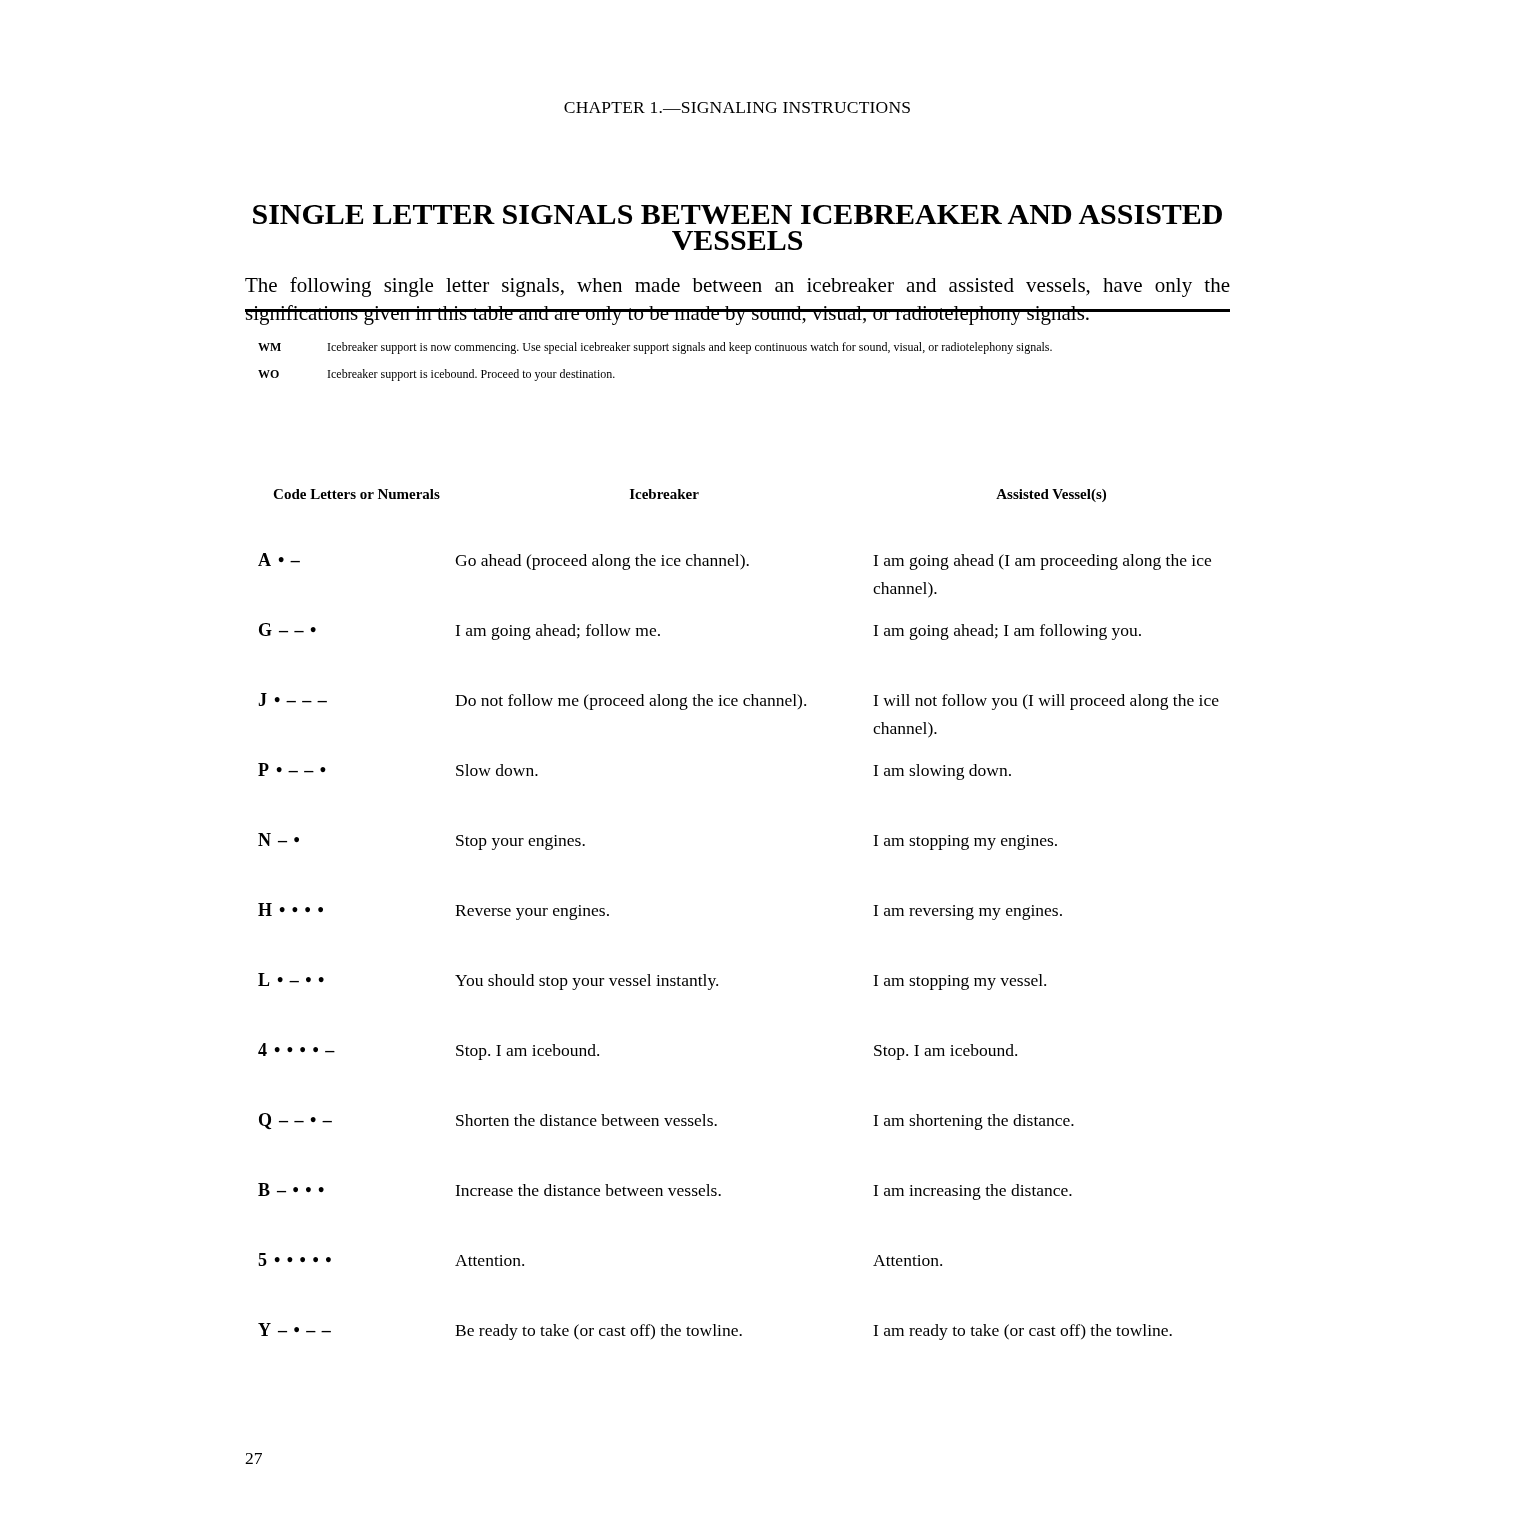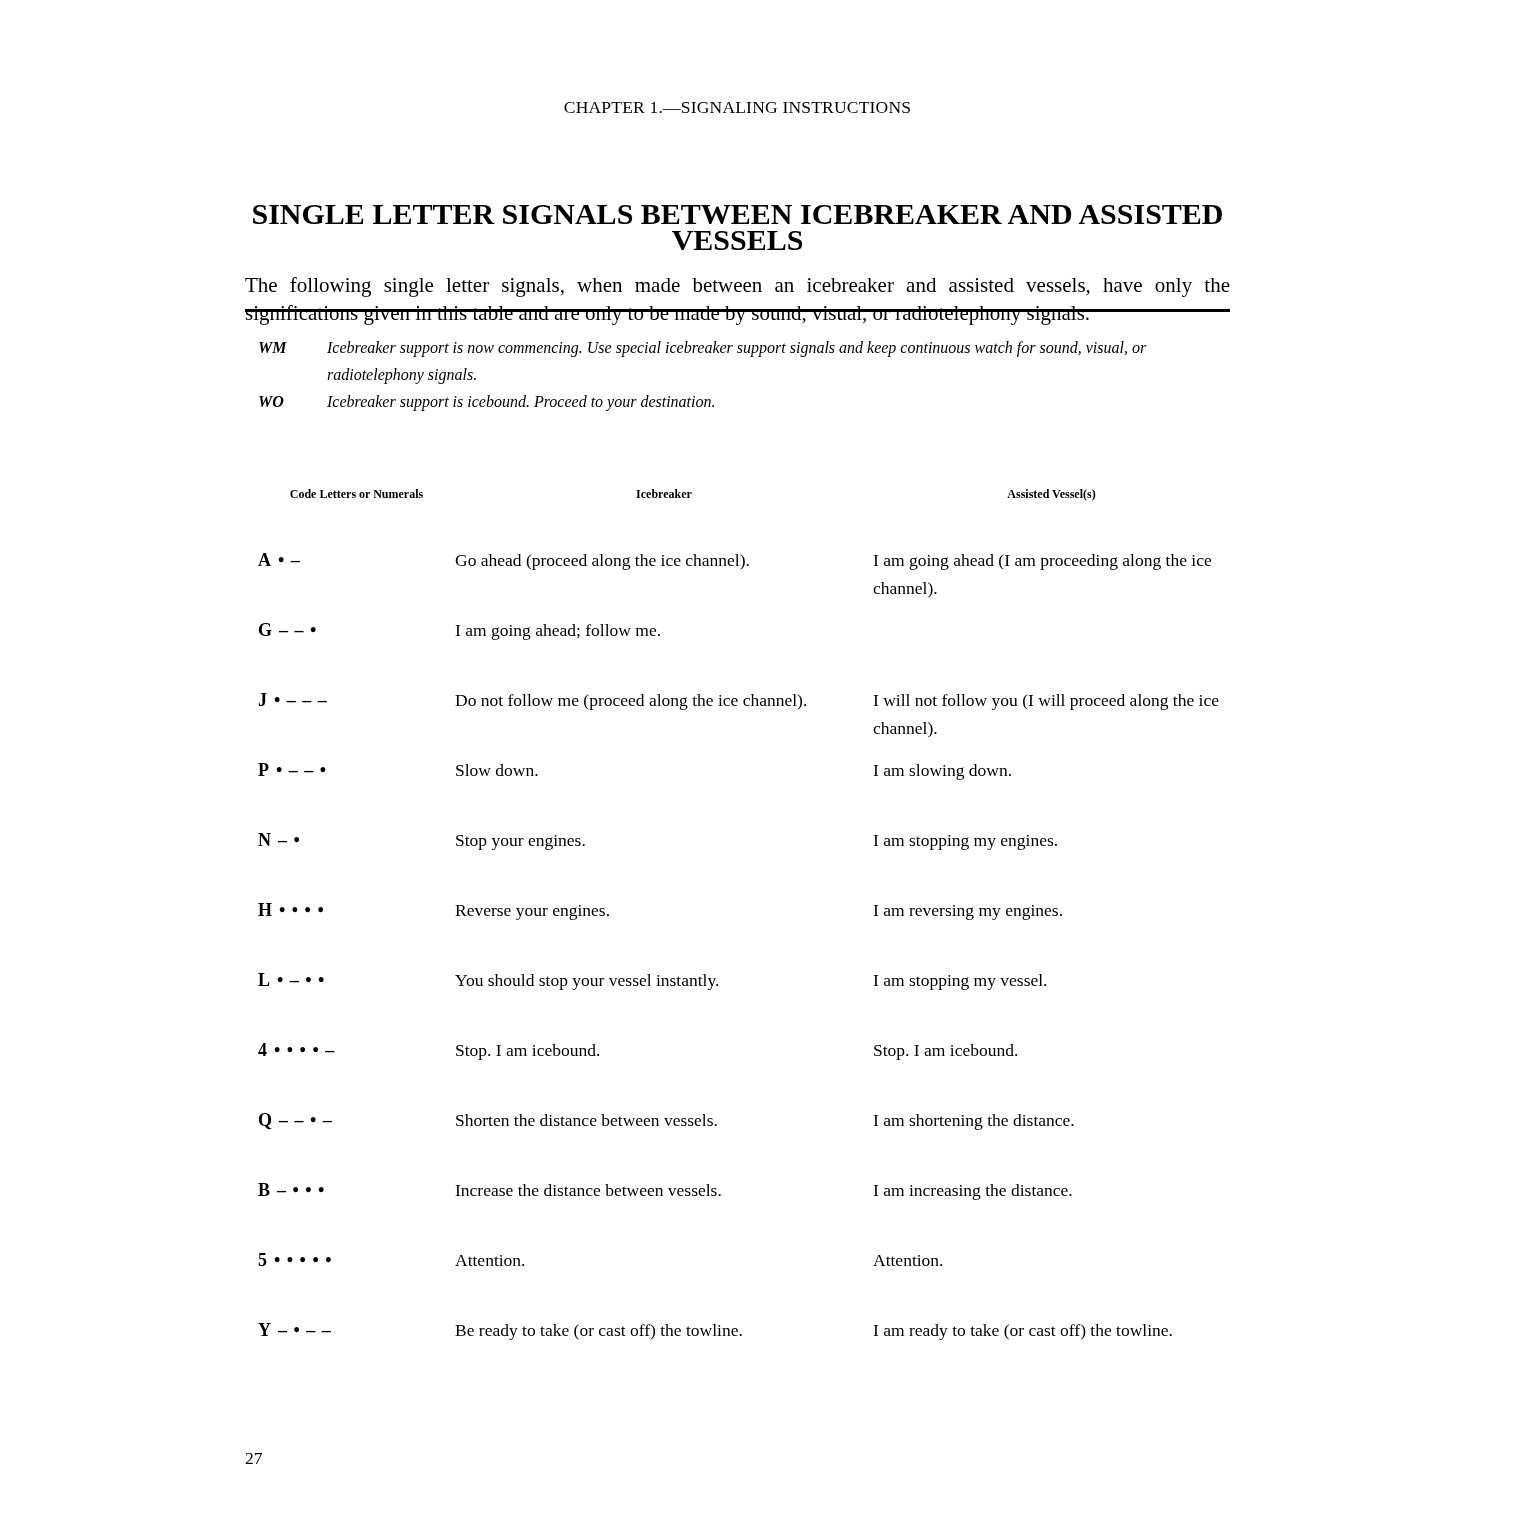--- a/index.html
+++ b/index.html
@@ -34,33 +34,32 @@
   }
   .rule {
     top: 309px; height: 3px; background: #000000;
   }
 
   .prelim { top: 334px; }
   .prelim-item {
     display: grid;
     grid-template-columns: 69px 1fr;
     padding-left: 13px;
-    font-size: 16px; line-height: 27px;
+    font-size: 12px; line-height: 27px;
     margin-bottom: 0px;
-    font-style: italic;
   }
   .prelim-code { font-weight: bold; }
 
   .sig-table-head {
     top: 480px;
     display: grid;
     grid-template-columns: 197px 418px 357px;
     padding-left: 13px;
     align-items: center;
-    font-weight: bold; font-size: 12px; line-height: 28px;
+    font-weight: bold; font-size: 15px; line-height: 28px;
   }
   .sig-table-head .hc { text-align: center; }
   .sig-table-head .hc-code { max-width: 180px; }
 
   .sig-rows { top: 546px; }
   .trow {
     display: grid;
     grid-template-columns: 197px 418px 357px;
     padding-left: 13px;
     min-height: 70px;
@@ -115,20 +114,21 @@
       </div>
       <div class="cell-icebreaker">Go ahead (proceed along the ice channel).</div>
       <div class="cell-assisted">I am going ahead (I am proceeding along the ice channel).</div>
     </div>
 
     <div class="trow">
       <div class="code-cell">
         <span class="code-letter">G</span><span class="morse">– – •</span>
       </div>
       <div class="cell-icebreaker">I am going ahead; follow me.</div>
+      <div class="cell-assisted">I am going ahead; I am following you.</div>
     </div>
 
     <div class="trow">
       <div class="code-cell">
         <span class="code-letter">J</span><span class="morse">• – – –</span>
       </div>
       <div class="cell-icebreaker">Do not follow me (proceed along the ice channel).</div>
       <div class="cell-assisted">I will not follow you (I will proceed along the ice channel).</div>
     </div>
 

